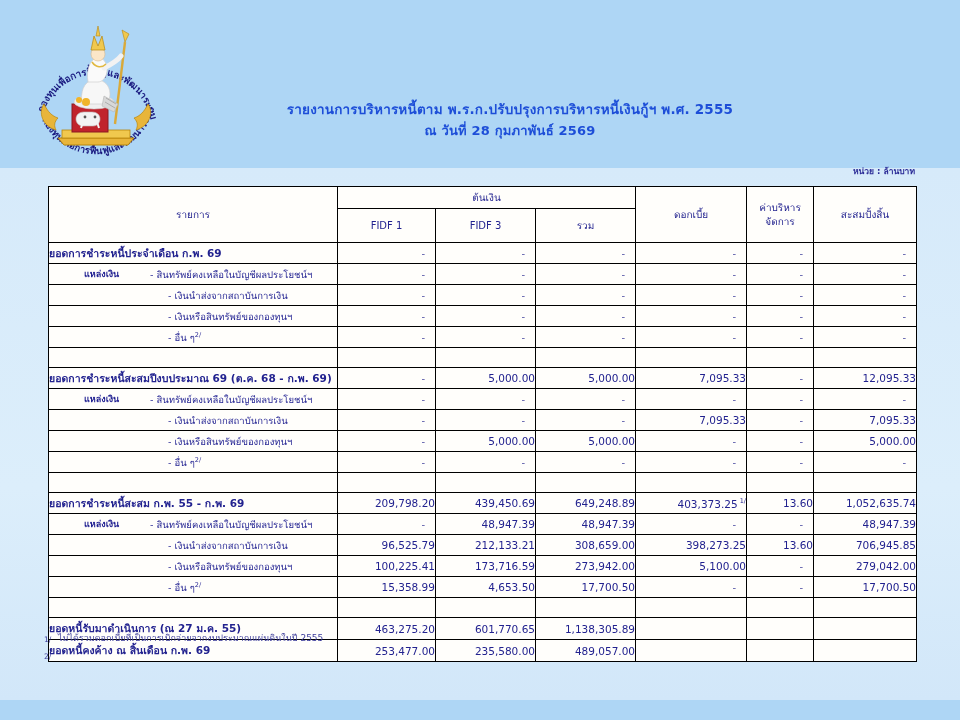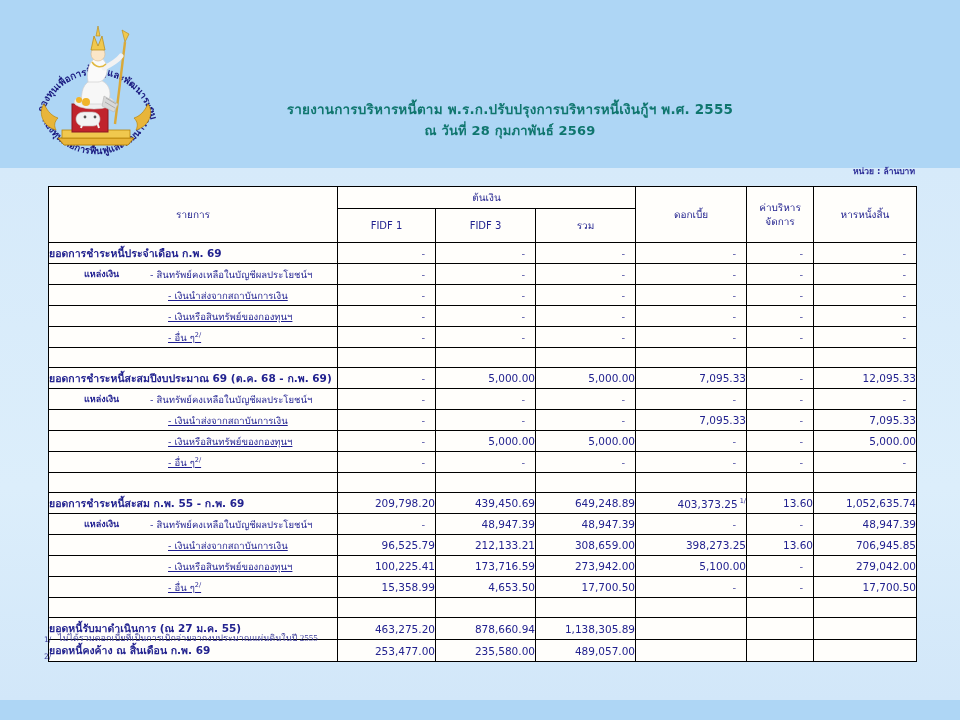--- a/index.html
+++ b/index.html
@@ -17,21 +17,21 @@
   }
   .wrap{position:absolute;inset:0;}
 
   
   .emblem{position:absolute;left:22px;top:12px;width:148px;height:150px;}
   .emblem svg{display:block;width:148px;height:150px;}
 
   
   .titles{position:absolute;left:180px;top:98px;width:660px;text-align:center;}
   .title-line{
-    font-size:13.5px;font-weight:bold;color:#0f766e;
+    font-size:13.5px;font-weight:bold;color:#1d4ed8;
     line-height:22px;letter-spacing:.2px;white-space:nowrap;
   }
   .title-line.l3{font-size:13px;}
 
   
   .unit{
     position:absolute;right:45px;top:164px;
     font-size:8.5px;font-weight:bold;color:#2a2a96;
   }
 
@@ -85,31 +85,31 @@
             border-top:1px solid #000;border-bottom:1px solid #000;background:#fffefb;}
   td.blank-none{border:0;background:transparent;}
 
   
   .lbl-split{display:flex;align-items:center;padding-left:31px;}
   .lbl-split .src{
     width:62px;flex:none;font-size:9px;font-weight:bold;padding-left:4px;
     color:#1e1e90;
   }
   .lbl-split .itm{font-size:9.5px;color:#1e1e90;padding-left:4px;}
-  .lbl-split .itm.indent{padding-left:22px;text-decoration:underline;}
+  .lbl-split .itm.indent{padding-left:22px;}
   .sup{font-size:6.5px;vertical-align:super;}
 
   
   tr.dotted-bottom > td{border-bottom:1px dotted #333;}
 
   
   .notes{position:absolute;left:44px;top:632px;width:600px;}
   .note{display:flex;align-items:flex-start;line-height:13px;margin-bottom:3px;}
   .note .mk{font-size:7.5px;width:14px;flex:none;padding-top:1px;color:#3a3a9a;}
-  .note .tx{font-size:9px;color:#3a3a9a;font-family:Liberation Serif, serif;}
+  .note .tx{font-size:9px;color:#3a3a9a;}
 </style>
 </head>
 <body>
 
 <div class="panel-band"></div>
 
 <div class="wrap">
 
   <div class="emblem">
     <svg viewBox="0 0 148 150" xmlns="http://www.w3.org/2000/svg">
@@ -181,21 +181,21 @@
       </colgroup>
       <thead>
         <tr>
           <th class="hd tall" rowspan="2">รายการ</th>
           <th class="hd" colspan="3">ต้นเงิน</th>
           <th class="hd tall" rowspan="2">ดอกเบี้ย</th>
           <th class="hd tall two" rowspan="2">
             <span>ค่าบริหาร</span><br>
             <span>จัดการ</span>
           </th>
-          <th class="hd tall" rowspan="2">หารหนั้งสิ้น</th>
+          <th class="hd tall" rowspan="2">สะสมปั้งสิ้น</th>
         </tr>
         <tr>
           <th class="hd" style="height:33px">FIDF 1</th>
           <th class="hd" style="height:33px">FIDF 3</th>
           <th class="hd" style="height:33px">รวม</th>
         </tr>
       </thead>
       <tbody id="tbody">
           <tr class="r">
             <td class="lbl bold">ยอดการชำระหนี้ประจำเดือน ก.พ. 69</td>
@@ -415,21 +415,21 @@
             <td class="spacer">&nbsp;</td>
             <td class="spacer">&nbsp;</td>
             <td class="spacer">&nbsp;</td>
             <td class="spacer">&nbsp;</td>
             <td class="spacer">&nbsp;</td>
             <td class="spacer">&nbsp;</td>
           </tr>
           <tr class="r tallish">
             <td class="lbl bold">ยอดหนี้รับมาดำเนินการ (ณ 27 ม.ค. 55)</td>
             <td class="num">463,275.20</td>
-            <td class="num">878,660.94</td>
+            <td class="num">601,770.65</td>
             <td class="num">1,138,305.89</td>
             <td class="blank-none">&nbsp;</td>
             <td class="blank-none">&nbsp;</td>
             <td class="blank-none">&nbsp;</td>
           </tr>
           <tr class="r tallish">
             <td class="lbl bold">ยอดหนี้คงค้าง ณ สิ้นเดือน ก.พ. 69</td>
             <td class="num">253,477.00</td>
             <td class="num">235,580.00</td>
             <td class="num">489,057.00</td>

